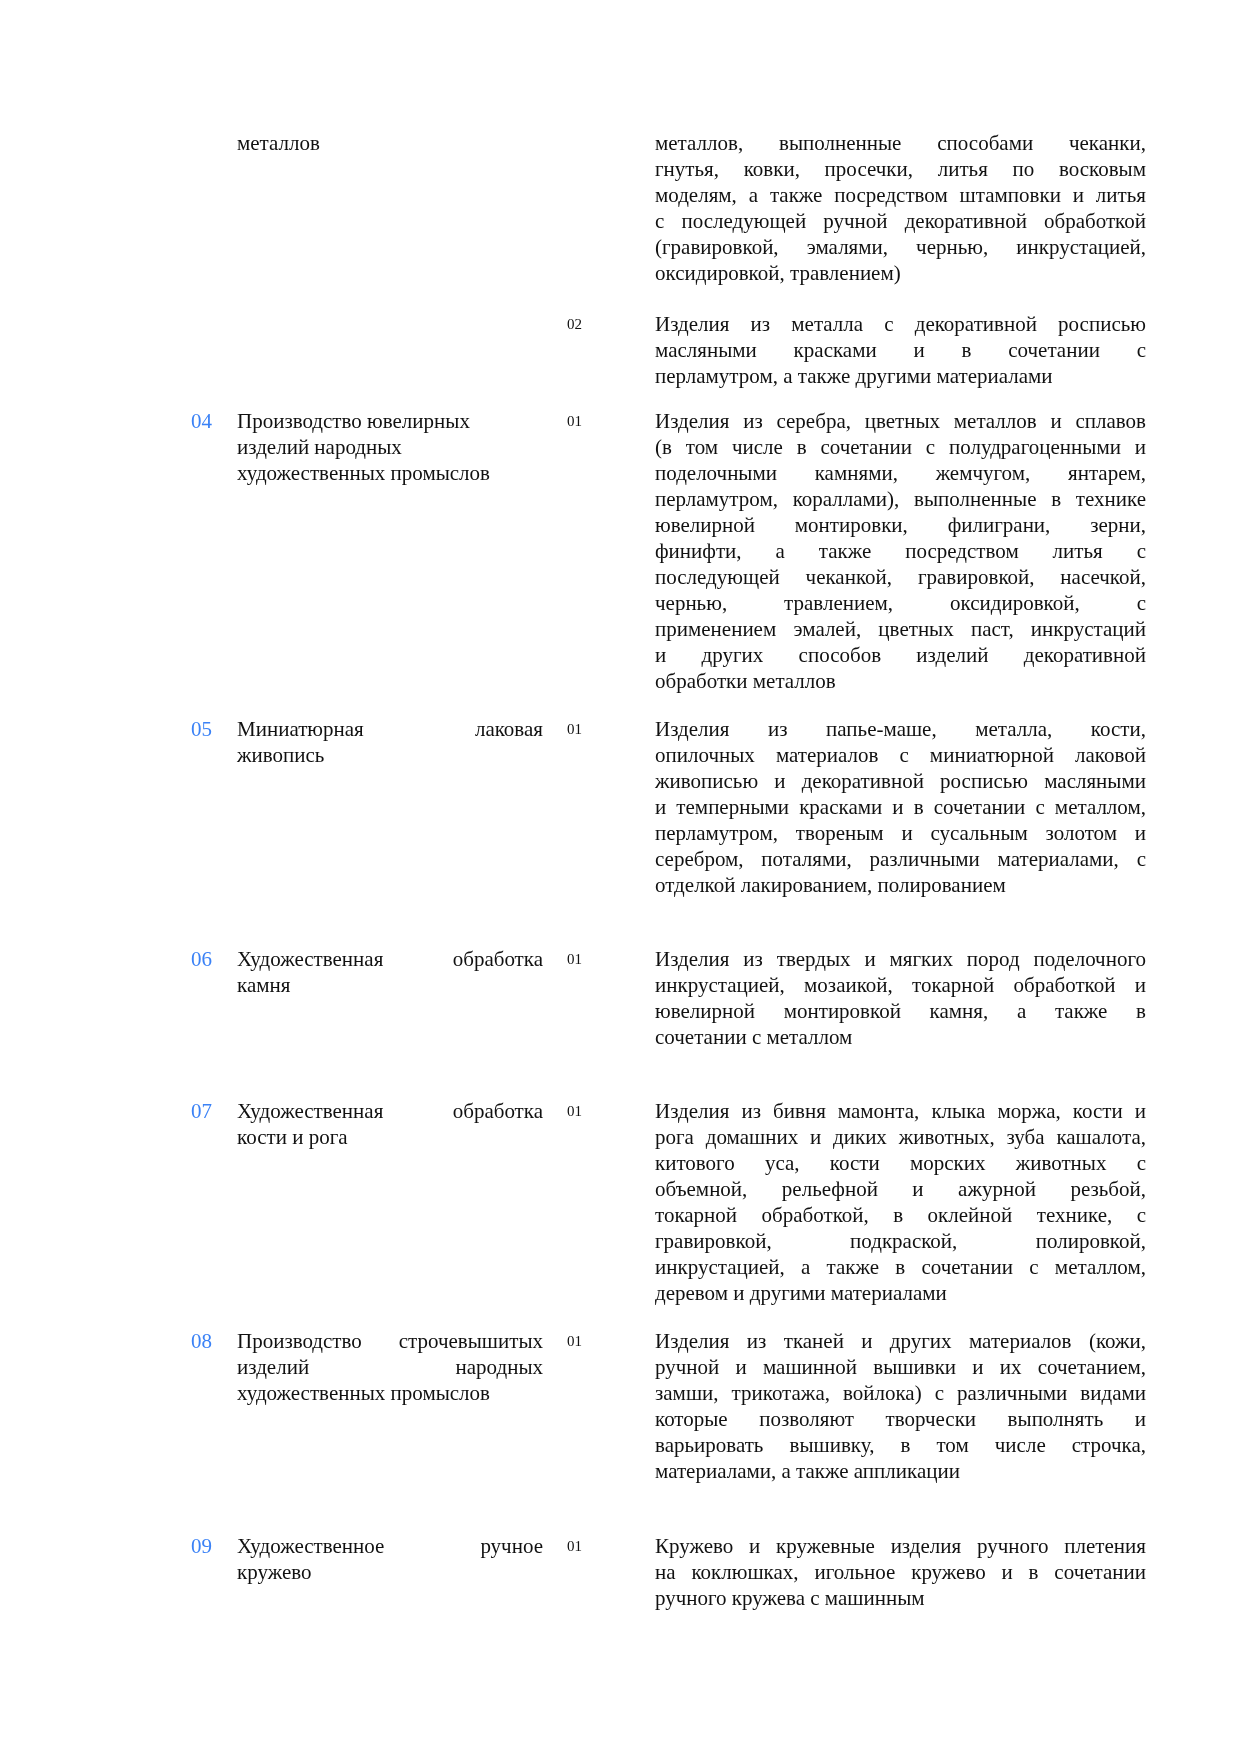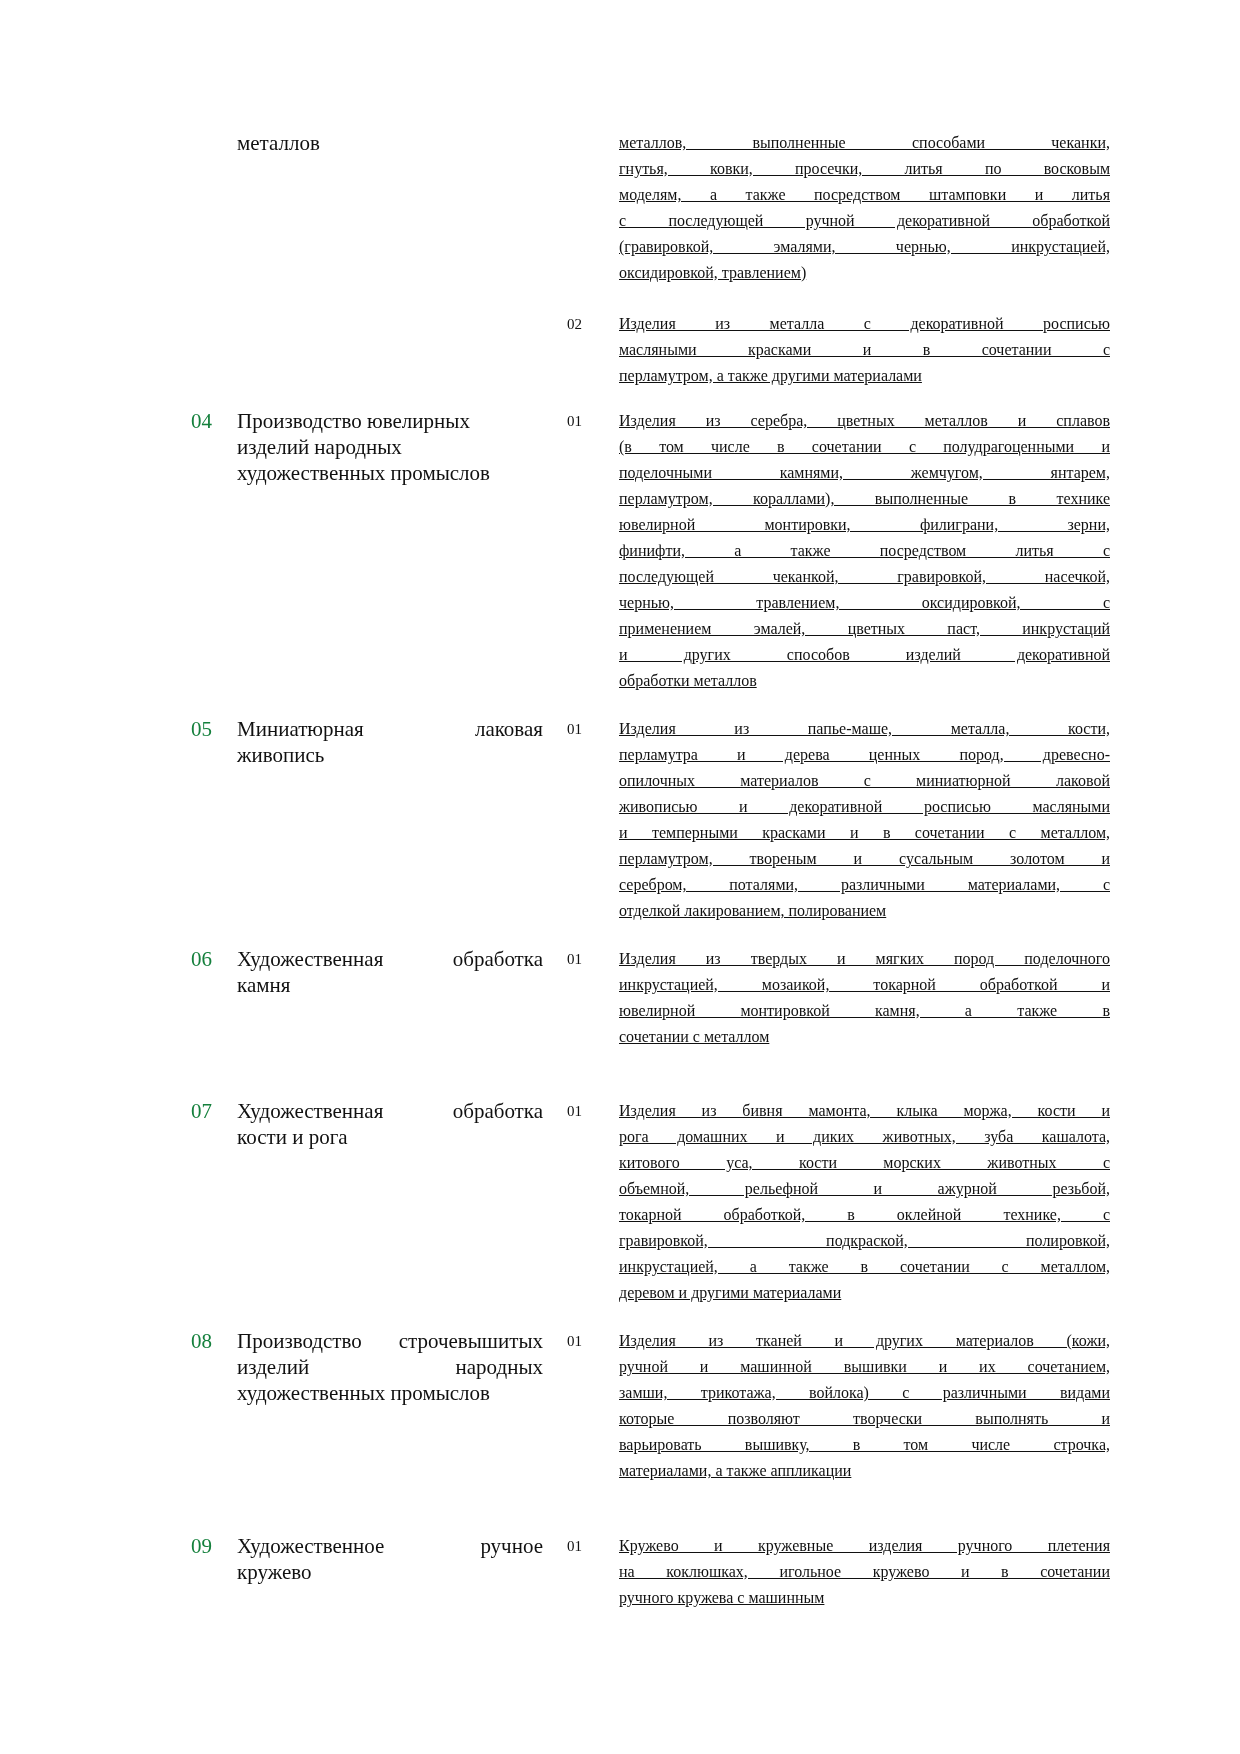--- a/index.html
+++ b/index.html
@@ -1,25 +1,25 @@
 <!DOCTYPE html>
 <html><head>
   <meta charset="utf-8">
   <style>
     html, body { margin: 0; padding: 0; background: #ffffff; }
     body { width: 1240px; height: 1754px; position: relative; overflow: hidden;
            font-family: "Liberation Serif", "DejaVu Serif", serif; color: #111; }
     .page { position: absolute; left: 0; top: 0; width: 1100px; height: 1754px; }
     .row { position: absolute; left: 0; width: 1240px; }
-    .code { position: absolute; left: 191px; font-size: 21px; line-height: 26px; color: #15803d; }
+    .code { position: absolute; left: 191px; font-size: 21px; line-height: 26px; color: #3b82f6; }
     .name { position: absolute; left: 237px; width: 306px; font-size: 21px; line-height: 26px;
             text-align: justify; }
     .sub { position: absolute; left: 567px; font-size: 15px; line-height: 26px; }
-    .desc { position: absolute; left: 619px; width: 491px; font-size: 16px; line-height: 26px;
-            text-align: justify; text-decoration: underline; }
+    .desc { position: absolute; left: 655px; width: 491px; font-size: 21px; line-height: 26px;
+            text-align: justify; }
     .name span, .desc span { display: block; text-align: justify; text-align-last: justify; }
     .name span.last, .desc span.last { text-align-last: left; }
   </style>
 </head>
 <body>
 
 <div class="page">
 
   <div class="row" style="top:130px;">
     <div class="name">
@@ -69,21 +69,20 @@
 
   <div class="row" style="top:716px;">
     <div class="code">05</div>
     <div class="name">
       <span>Миниатюрная лаковая</span>
       <span class="last">живопись</span>
     </div>
     <div class="sub">01</div>
     <div class="desc">
       <span>Изделия из папье-маше, металла, кости,</span>
-      <span>перламутра и дерева ценных пород, древесно-</span>
       <span>опилочных материалов с миниатюрной лаковой</span>
       <span>живописью и декоративной росписью масляными</span>
       <span>и темперными красками и в сочетании с металлом,</span>
       <span>перламутром, твореным и сусальным золотом и</span>
       <span>серебром, поталями, различными материалами, с</span>
       <span class="last">отделкой лакированием, полированием</span>
     </div>
   </div>
 
   <div class="row" style="top:946px;">

